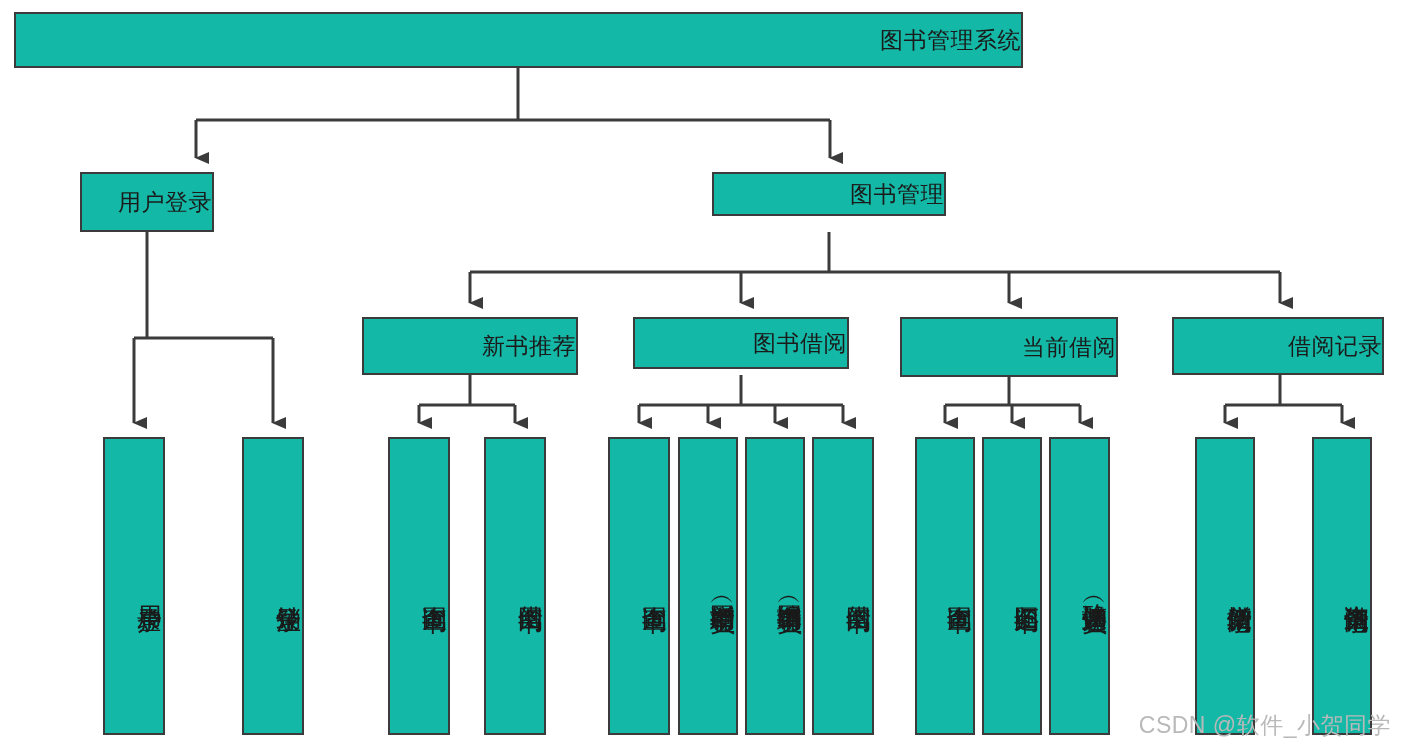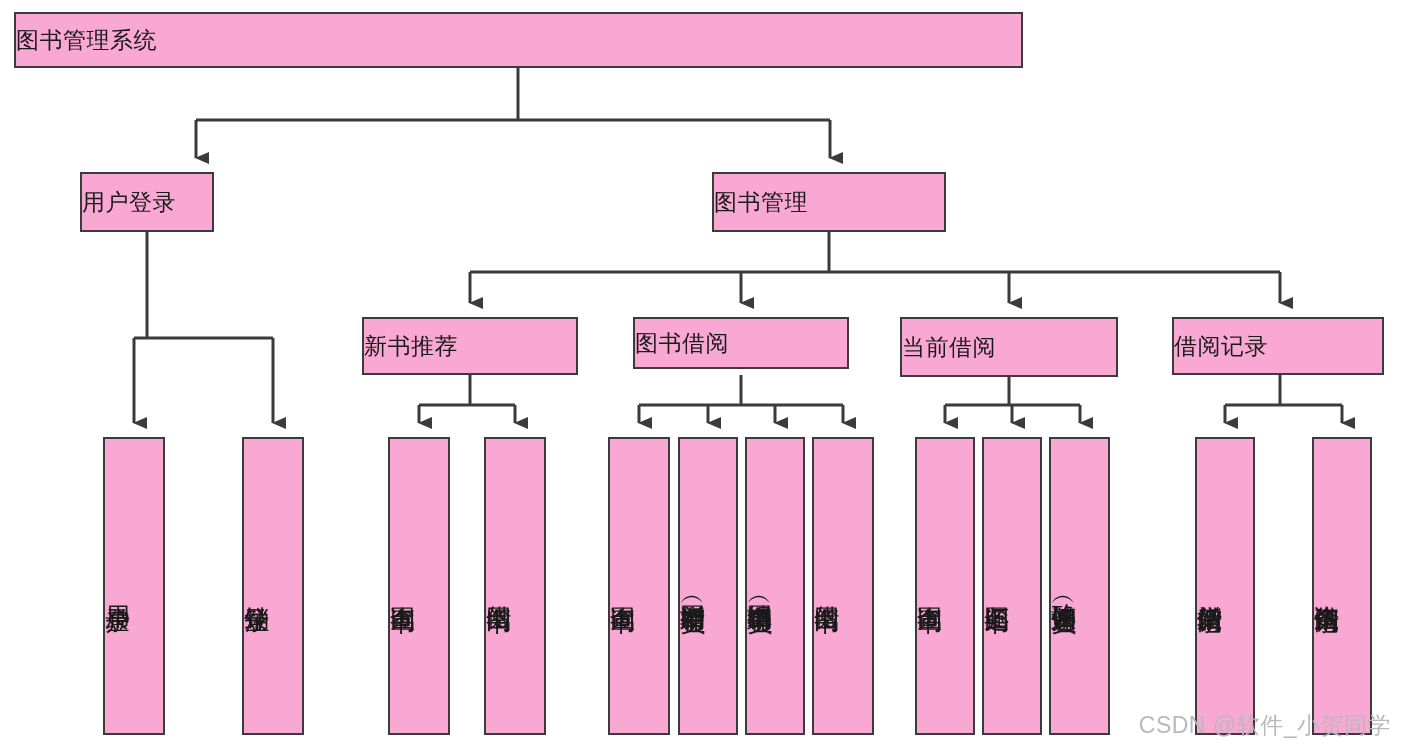--- a/index.html
+++ b/index.html
@@ -21,25 +21,25 @@
     position: absolute;
     left: 0;
     top: 0;
     width: 1405px;
     height: 747px;
     pointer-events: none;
   }
   .node {
     position: absolute;
     box-sizing: border-box;
-    background: #f9a8d4;
+    background: #14b8a6;
     border: 2px solid #3b3b3b;
     display: flex;
     align-items: center;
-    justify-content: flex-start;
+    justify-content: flex-end;
     color: #1a1a1a;
   }
   .node.horiz {
     font-size: 23px;
     letter-spacing: 0.5px;
   }
   .node.vert {
     font-size: 25px;
     letter-spacing: 1px;
   }
@@ -120,21 +120,21 @@
   </svg>
 
   <div class="node horiz" id="root-node" style="left: 14px; top: 12px; width: 1009px; height: 56px;">
     <span class="htext">图书管理系统</span>
   </div>
 
   <div id="level2-layer">
       <div class="node horiz" style="left: 80px; top: 172px; width: 134px; height: 60px;">
         <span class="htext">用户登录</span>
       </div>
-      <div class="node horiz" style="left: 712px; top: 172px; width: 234px; height: 60px;">
+      <div class="node horiz" style="left: 712px; top: 172px; width: 234px; height: 44px;">
         <span class="htext">图书管理</span>
       </div>
     </div>
   <div id="level3-layer">
       <div class="node horiz" style="left: 362px; top: 317px; width: 216px; height: 58px;">
         <span class="htext">新书推荐</span>
       </div>
       <div class="node horiz" style="left: 633px; top: 317px; width: 216px; height: 52px;">
         <span class="htext">图书借阅</span>
       </div>

